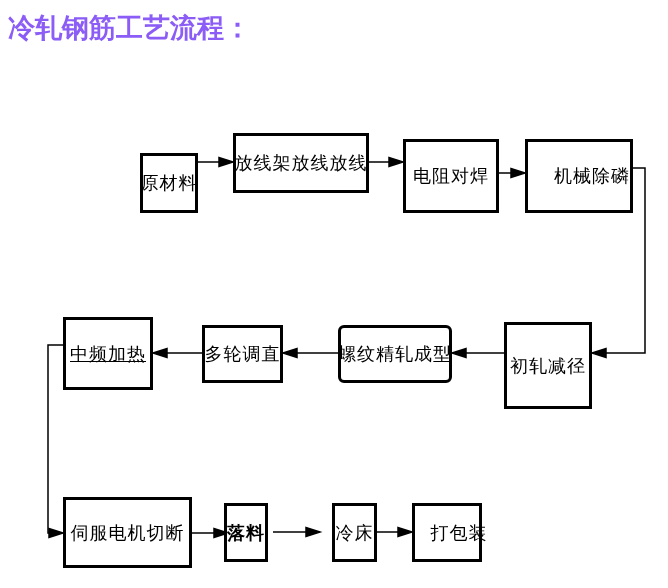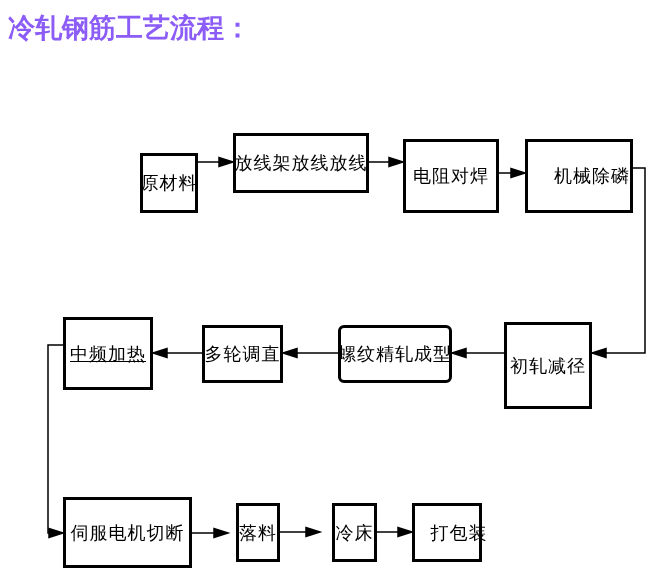--- a/index.html
+++ b/index.html
@@ -55,21 +55,21 @@
   .n2  { left: 233px; top: 133px; width: 136px; height: 60px; text-align: right; }
   .n3  { left: 403px; top: 139px; width: 96px;  height: 74px; }
   .n4  { left: 525px; top: 139px; width: 108px; height: 74px; justify-content: flex-end; }
   
   .n5  { left: 504px; top: 322px; width: 88px;  height: 87px; }
   .n6  { left: 338px; top: 325px; width: 114px; height: 58px; border-radius: 6px; }
   .n7  { left: 202px; top: 325px; width: 81px;  height: 58px; }
   .n8  { left: 63px;  top: 317px; width: 90px;  height: 73px; text-decoration: underline; }
   
   .n9  { left: 63px;  top: 497px; width: 129px; height: 71px; }
-  .n10 { left: 236px; top: 503px; width: 44px;  height: 59px; }
+  .n10 { left: 224px; top: 503px; width: 44px;  height: 59px; font-weight: bold; }
   .n11 { left: 320px; top: 503px; width: 45px;  height: 59px; margin-left: 12px; }
   .n12 { left: 412px; top: 503px; width: 70px;  height: 59px; padding-left: 24px; }
 </style>
 </head>
 <body>
 
 <div class="canvas">
 
   <h1 class="title">冷轧钢筋工艺流程：</h1>
 

